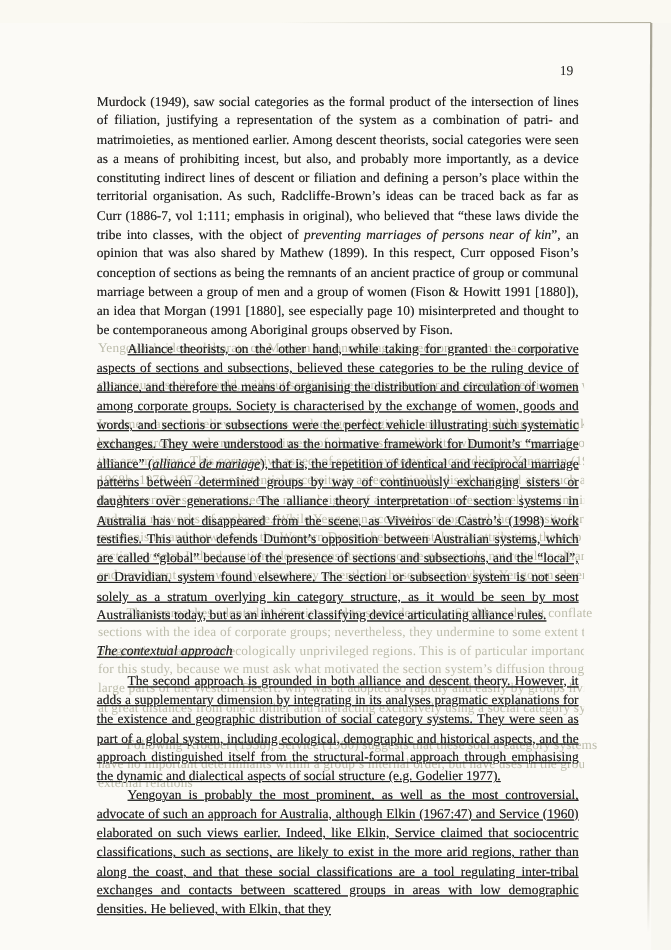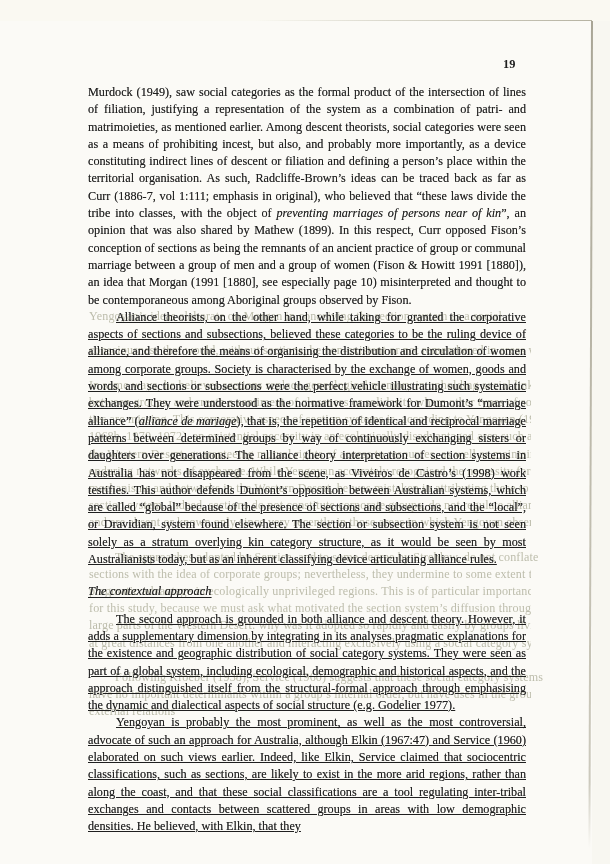--- a/index.html
+++ b/index.html
@@ -46,21 +46,21 @@
     font-size: 12.1px; line-height: 17px;
     color: #bdbdac;
     filter: blur(0.55px);
     letter-spacing: 0.15px;
     white-space: nowrap; overflow: hidden;
   }
   .bleed-line.indent { padding-left: 26px; }
   
   .pagenum {
     position: absolute; top: 57px; left: 503px; width: 24px;
-    text-align: left; font-size: 12.4px; font-weight: bold;
+    text-align: center; font-size: 12.4px;
   }
   .text-block {
     position: absolute; left: 88px; top: 84px; width: 438px;
     font-size: 12.2px; line-height: 17.3px;
     text-align: justify;
     hyphens: none;
     text-shadow: 0 0 0.3px rgba(25,25,25,0.55);
   }
   .para { margin: 0; }
   .para.indent { text-indent: 28px; text-decoration: underline; }

